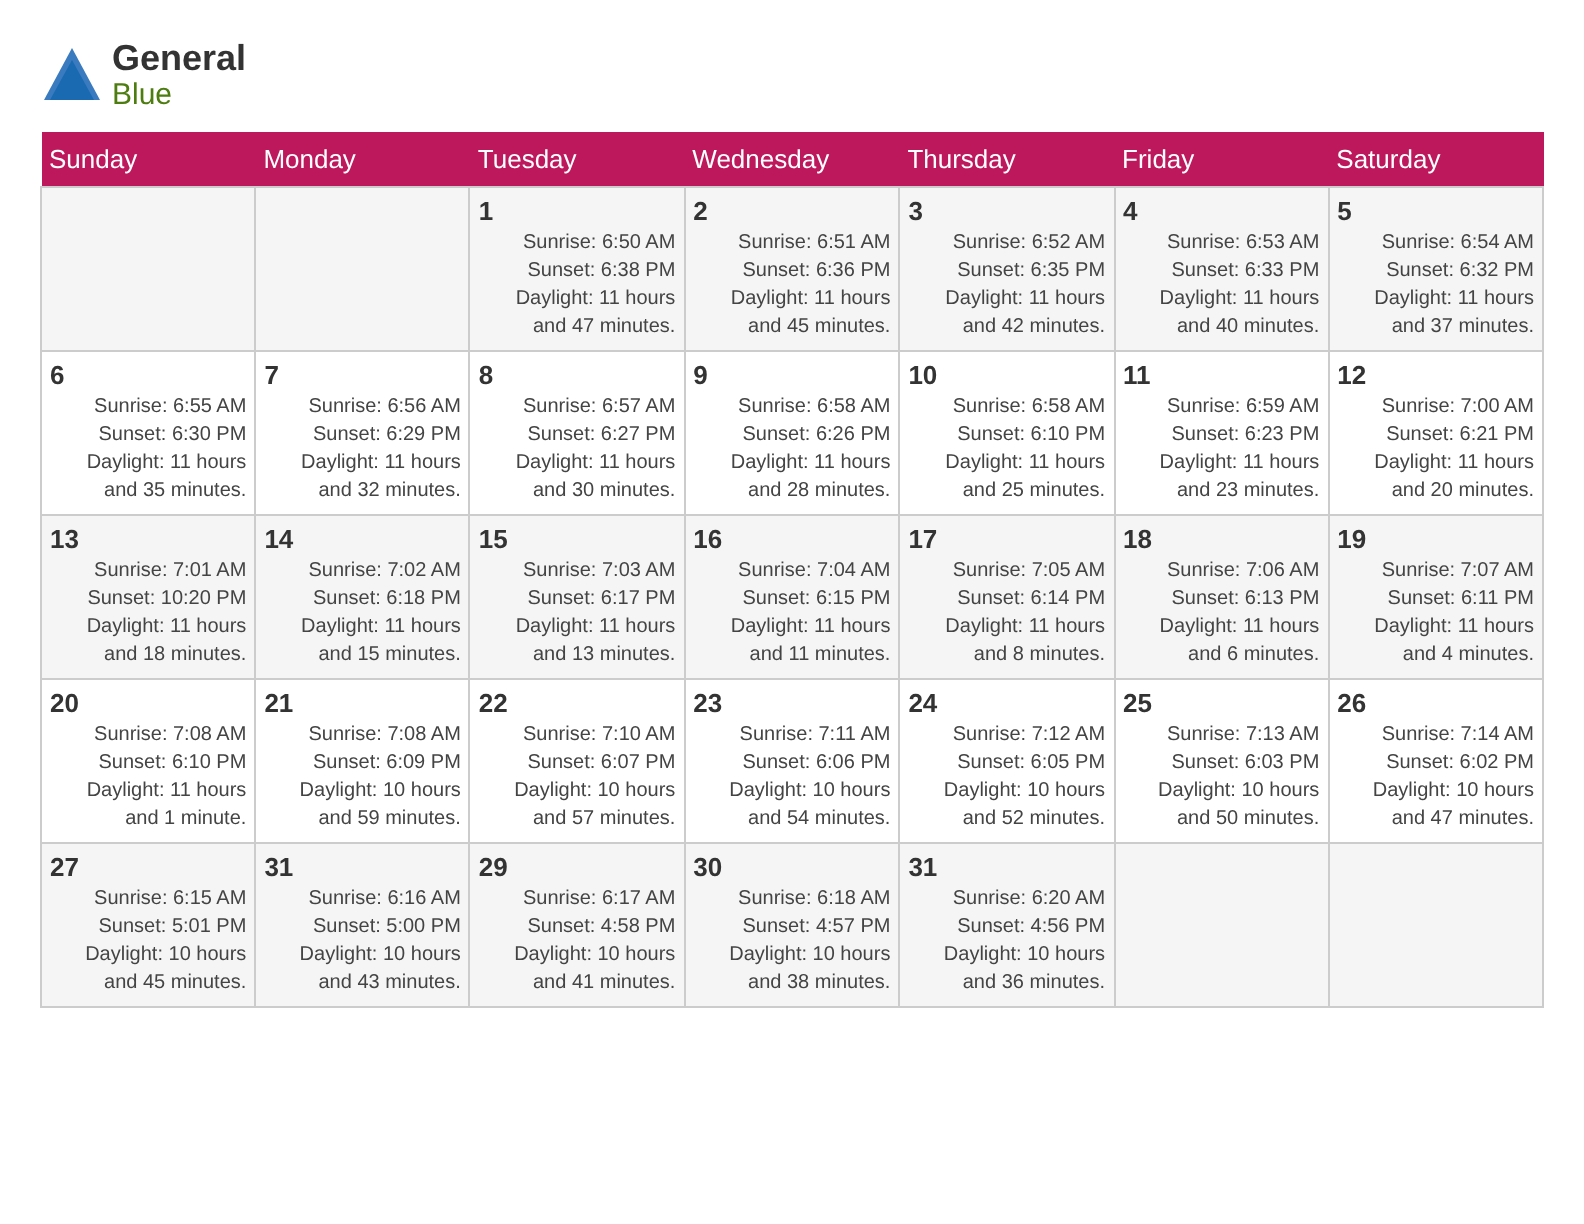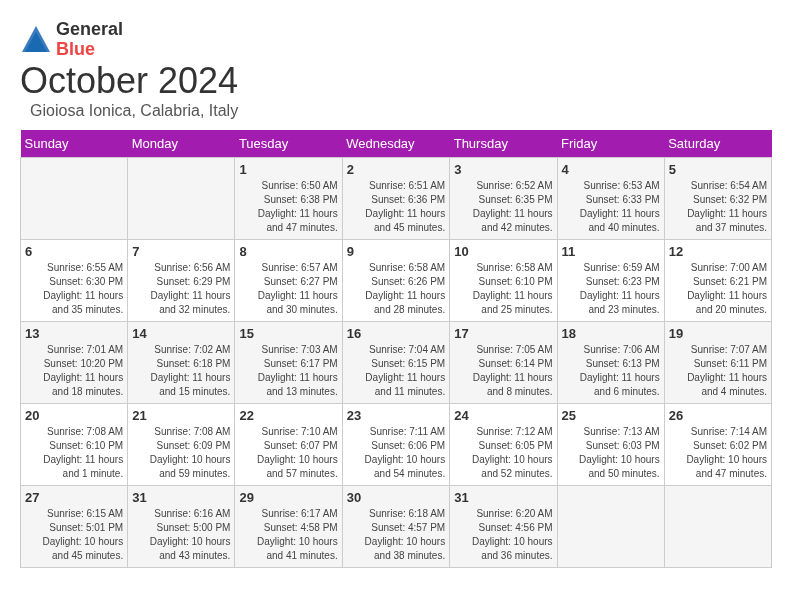--- a/index.html
+++ b/index.html
@@ -8,40 +8,39 @@
       background: #fff;
       width: 792px;
       min-height: 612px;
       padding: 20px;
     }
     .header {
       display: flex;
       justify-content: space-between;
       align-items: flex-start;
       margin-bottom: 10px;
-      flex-direction: column;
     }
     .logo {
       display: flex;
       align-items: center;
     }
     .logo-text {
       display: flex;
       flex-direction: column;
       line-height: 1.1;
     }
     .logo-general {
       font-size: 18px;
       font-weight: bold;
       color: #333;
     }
     .logo-blue {
-      font-size: 18px;
-      font-weight: bold;
-      color: #ef4444;
+      font-size: 15px;
+      font-weight: normal;
+      color: #4d7c0f;
     }
     .logo-icon {
       width: 32px;
       height: 32px;
       margin-right: 4px;
     }
     .title-section {
       text-align: right;
     }
     .month-title {
@@ -52,21 +51,21 @@
     .location {
       font-size: 16px;
       color: #555;
     }
     .calendar {
       width: 100%;
       border-collapse: collapse;
       font-size: 11px;
     }
     .calendar th {
-      background-color: #a21caf;
+      background-color: #be185d;
       color: white;
       padding: 6px 4px;
       text-align: left;
       font-size: 13px;
       font-weight: normal;
     }
     .calendar td {
       border: 1px solid #ccc;
       vertical-align: top;
       padding: 4px;
@@ -104,24 +103,20 @@
   <div class="logo">
     <svg class="logo-icon" viewBox="0 0 32 32" xmlns="http://www.w3.org/2000/svg">
       <polygon points="16,2 30,28 2,28" fill="#3a7abf"></polygon>
       <polygon points="16,8 27,28 5,28" fill="#1a6ab1"></polygon>
     </svg>
     <div class="logo-text">
       <span class="logo-general">General</span>
       <span class="logo-blue">Blue</span>
     </div>
   </div>
-  <div class="title-section">
-    <div class="month-title">October 2024</div>
-    <div class="location">Gioiosa Ionica, Calabria, Italy</div>
-  </div>
 </div>
 
 <table class="calendar">
   <thead>
     <tr>
     <th>Sunday</th>
         <th>Monday</th>
         <th>Tuesday</th>
         <th>Wednesday</th>
         <th>Thursday</th>

